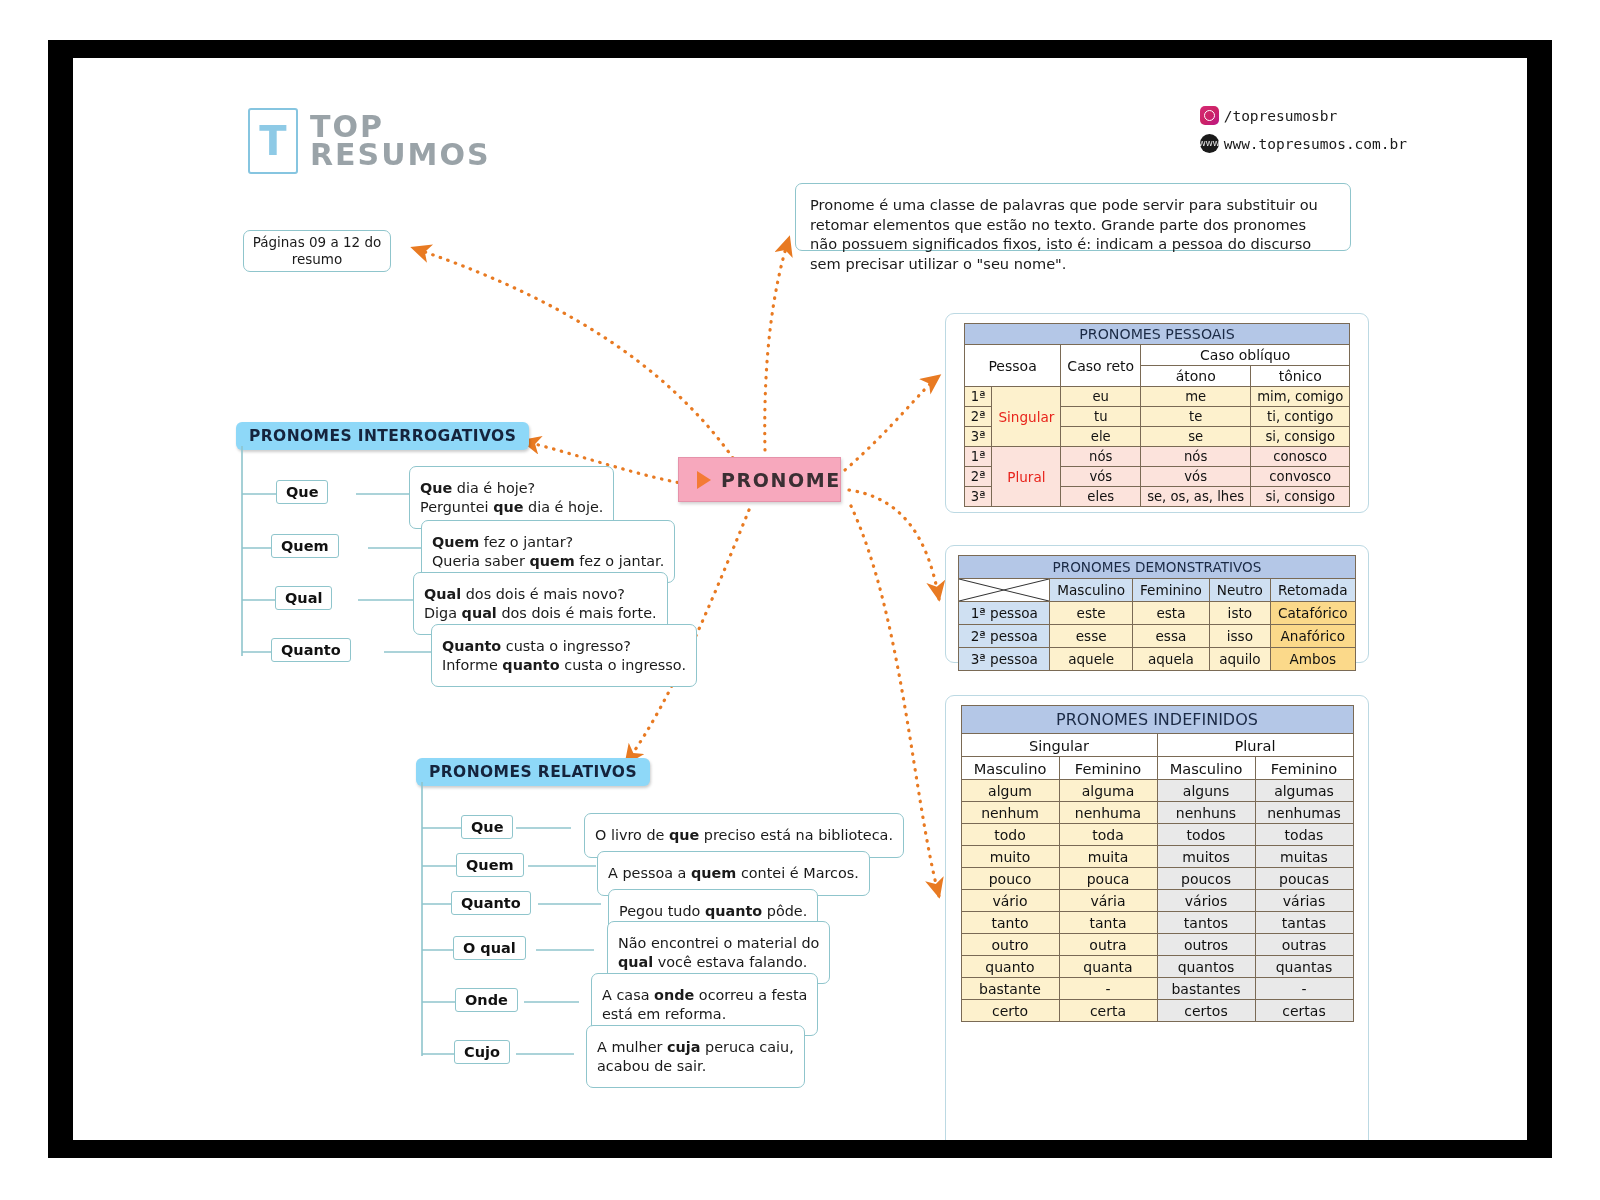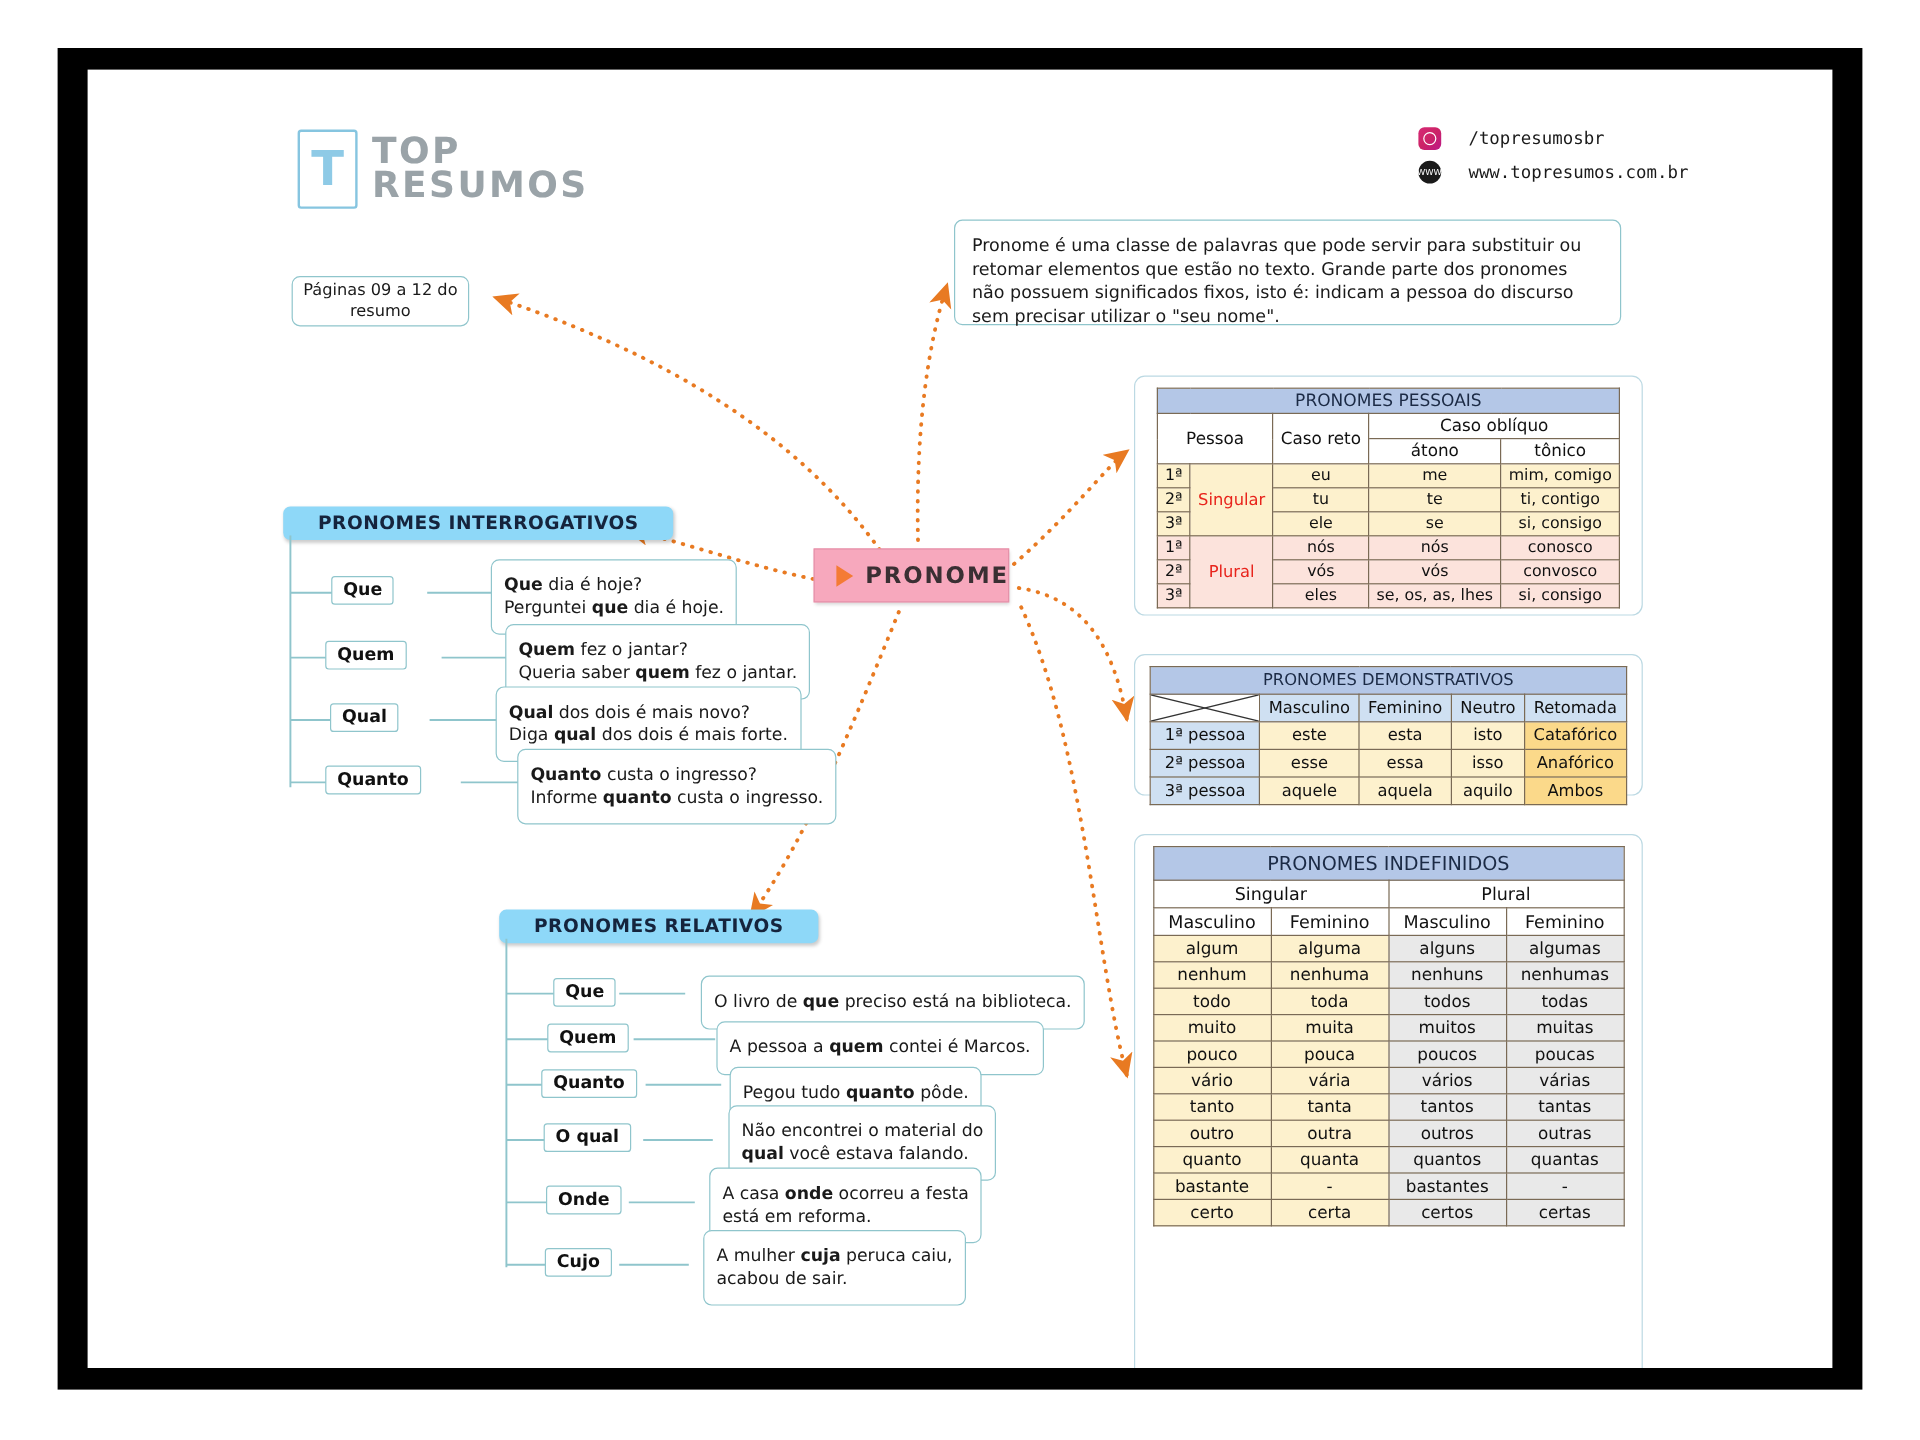--- a/index.html
+++ b/index.html
@@ -12,39 +12,39 @@
 
   
   #logo{position:absolute;left:175px;top:50px;display:flex;align-items:center;gap:12px;}
   #logo-mark{width:46px;height:62px;border:2px solid #86c5e0;border-radius:3px;display:flex;align-items:center;justify-content:center;}
   #logo-mark span{font-size:40px;font-weight:bold;color:#8ecae6;font-family:"DejaVu Sans",sans-serif;line-height:1;}
   #logo-text{display:flex;flex-direction:column;line-height:0.95;}
   #logo-text div{font-size:30px;font-weight:bold;letter-spacing:2px;color:#9aa3a8;font-family:"DejaVu Sans",sans-serif;}
 
   
   #header-links{position:absolute;right:120px;top:48px;display:flex;flex-direction:column;gap:9px;}
-  .hl-row{display:flex;align-items:center;gap:23px;font-size:14.5px;color:#1a1a1a;font-family:"DejaVu Sans Mono","Liberation Mono",monospace;}
+  .hl-row{display:flex;align-items:center;gap:5px;font-size:14.5px;color:#1a1a1a;font-family:"DejaVu Sans Mono","Liberation Mono",monospace;}
   .ig-icon{width:19px;height:19px;border-radius:5px;background:linear-gradient(135deg,#d62976,#cc2366,#bc1888);display:flex;align-items:center;justify-content:center;}
   .ig-icon i{display:block;width:9px;height:9px;border:1.6px solid #fff;border-radius:50%;}
   .www-icon{width:19px;height:19px;border-radius:50%;background:#1a1a1a;color:#fff;font-size:7px;font-weight:normal;display:flex;align-items:center;justify-content:center;font-family:"DejaVu Sans",sans-serif;}
 
   
   .rbox{position:absolute;border:1.3px solid #8fc5cc;border-radius:7px;background:#fff;box-sizing:border-box;}
 
   #pages-box{left:170px;top:172px;width:148px;height:42px;display:flex;align-items:center;justify-content:center;text-align:center;font-size:13.5px;color:#1a1a1a;line-height:1.25;}
 
-  #definition-box{left:722px;top:125px;width:556px;height:88px;padding:11px 14px;font-size:14.6px;color:#1a1a1a;line-height:1.35;}
+  #definition-box{left:722px;top:125px;width:556px;height:68px;padding:11px 14px;font-size:14.6px;color:#1a1a1a;line-height:1.35;}
 
   
   #central{position:absolute;left:605px;top:399px;width:163px;height:45px;background:#f7a8bd;border:1.3px solid #e592aa;border-radius:0;display:flex;align-items:center;gap:10px;padding-left:18px;box-sizing:border-box;box-shadow:1px 2px 3px rgba(0,0,0,.18);}
   #central .tri{width:0;height:0;border-left:14px solid #f47b35;border-top:9px solid transparent;border-bottom:9px solid transparent;}
   #central .lbl{font-size:19px;font-weight:bold;letter-spacing:1.6px;color:#3a2f33;}
 
   
-  .branch-head{position:absolute;background:#8ed8f8;border-radius:6px;padding:5px 29px;font-size:15.5px;font-weight:bold;color:#15243d;letter-spacing:.4px;box-shadow:1px 2px 3px rgba(0,0,0,.2);white-space:nowrap;}
+  .branch-head{position:absolute;background:#8ed8f8;border-radius:6px;padding:5px 13px;font-size:15.5px;font-weight:bold;color:#15243d;letter-spacing:.4px;box-shadow:1px 2px 3px rgba(0,0,0,.2);white-space:nowrap;}
   #bh-interrog{left:163px;top:364px;}
   #bh-relat{left:343px;top:700px;}
 
   
   .chip{position:absolute;border:1.2px solid #8fc5cc;background:#fff;border-radius:3px;padding:3px 9px;font-size:14.5px;font-weight:bold;color:#111;white-space:nowrap;}
 
   
   .exbox{position:absolute;border:1.3px solid #8fc5cc;border-radius:7px;background:#fff;padding:12px 10px;font-size:14.4px;color:#1a1a1a;line-height:1.3;white-space:nowrap;margin-left:48px;}
   .exbox b{font-weight:bold;}
 

